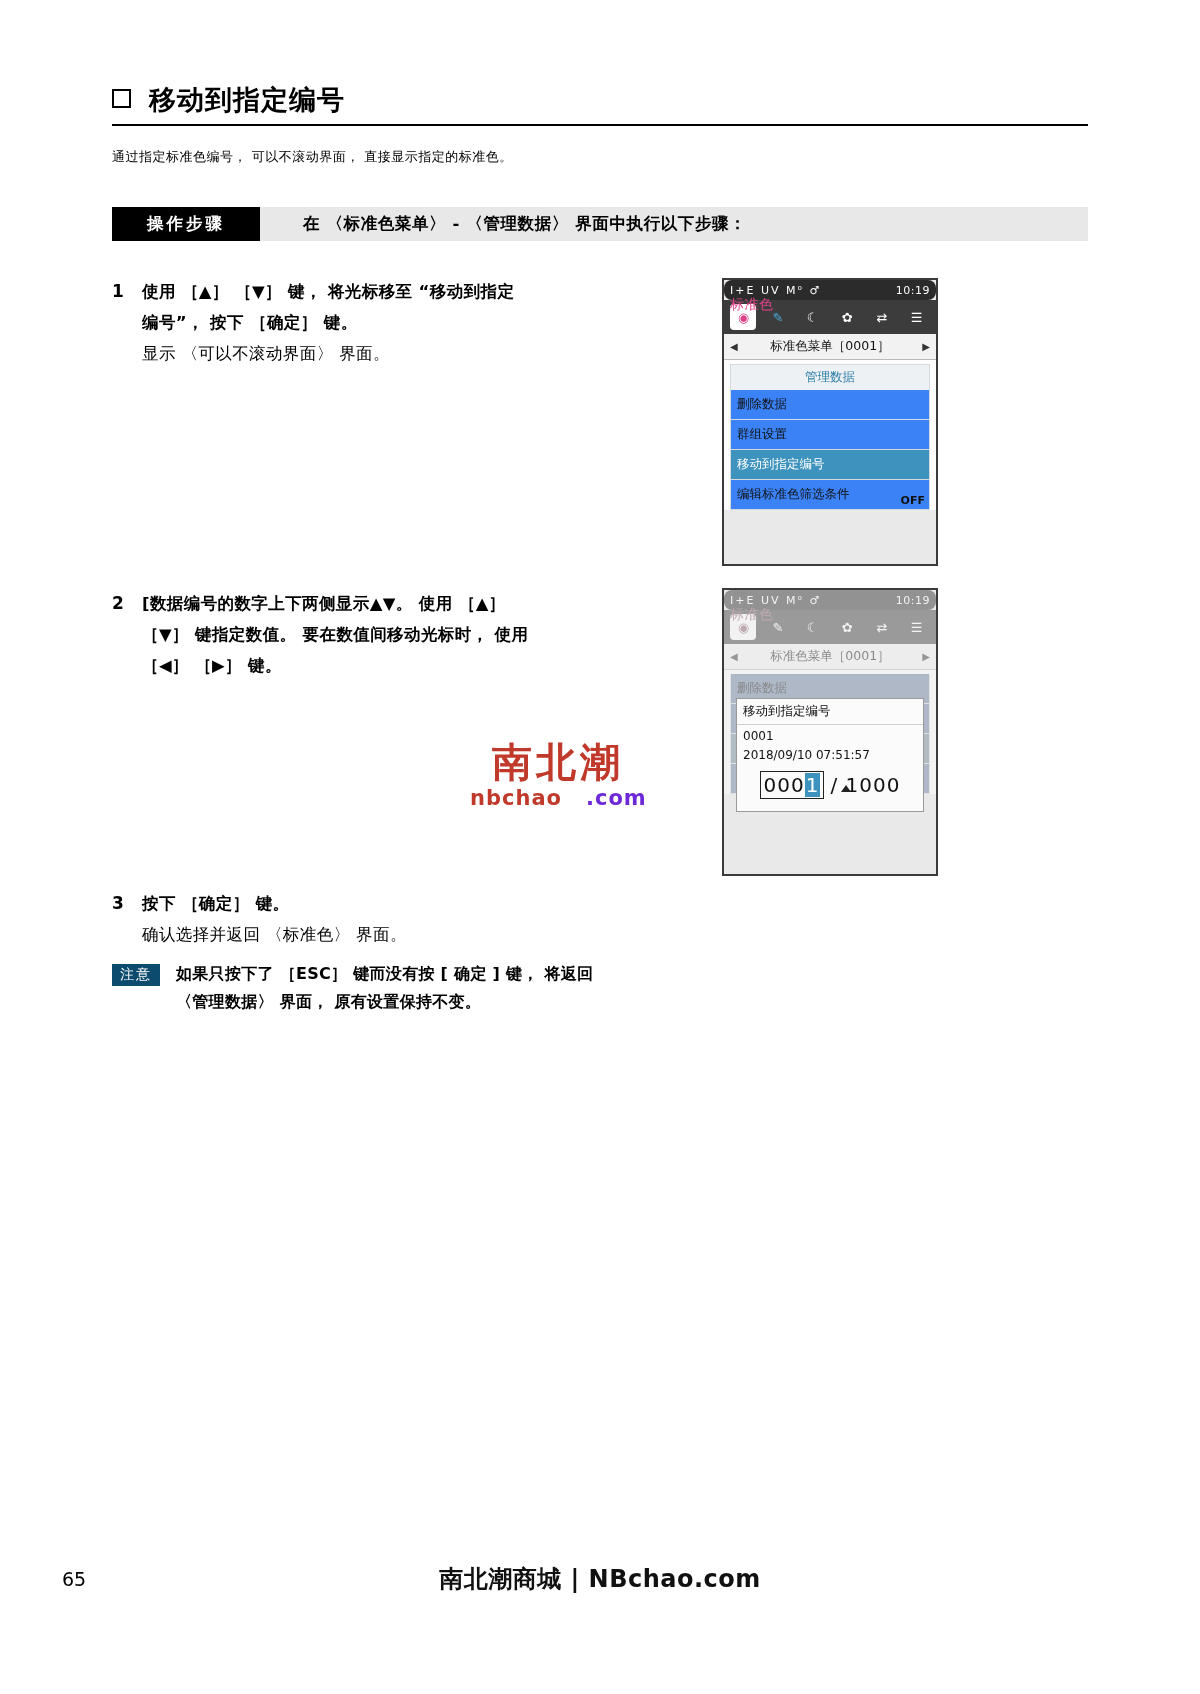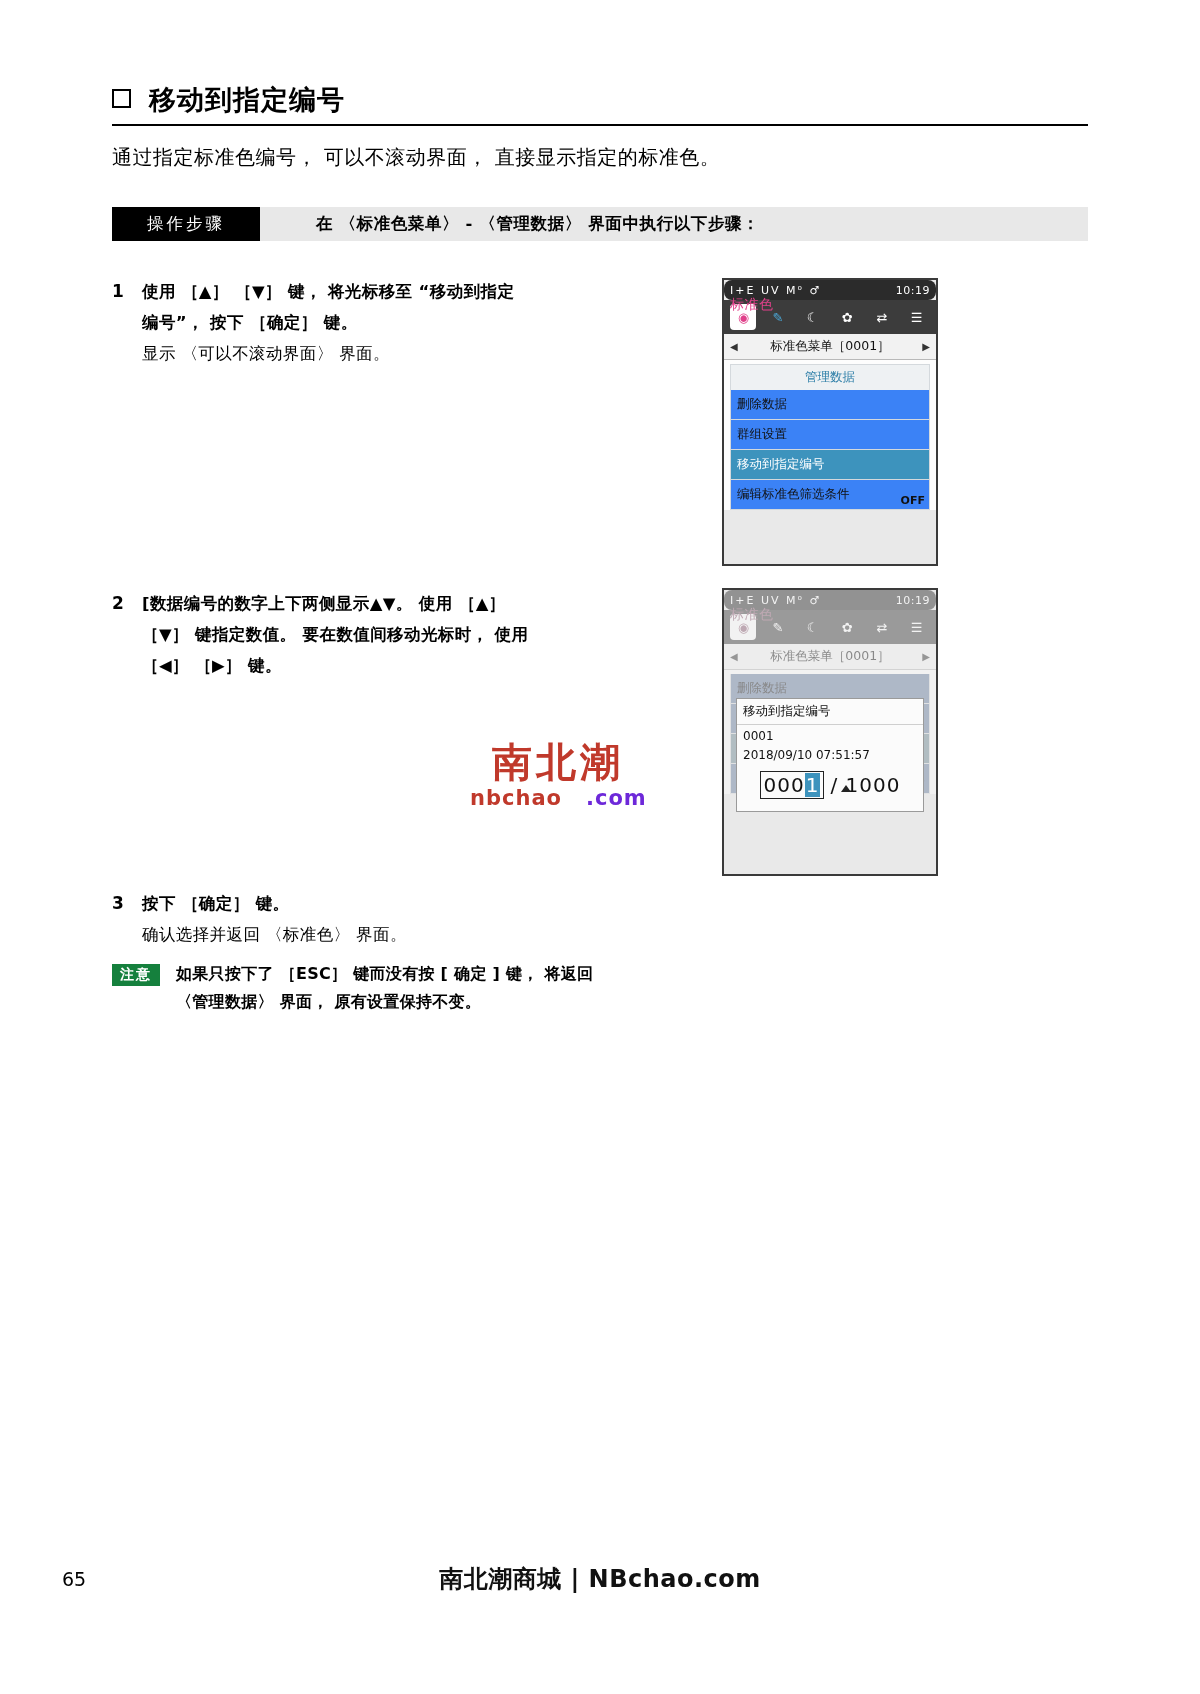--- a/index.html
+++ b/index.html
@@ -50,52 +50,52 @@
     top: 124px;
     width: 976px;
     border-bottom: 2px solid #000;
   }
 
   .intro {
     position: absolute;
     left: 112px;
     top: 144px;
     width: 976px;
-    font-size: 20px;
+    font-size: 13px;
     line-height: 26px;
     letter-spacing: 0.5px;
   }
 
   
   .proc-bar {
     position: absolute;
     left: 112px;
     top: 207px;
     width: 976px;
     height: 34px;
     background: #e8e8e8;
     display: flex;
     align-items: stretch;
   }
   .proc-tag {
     width: 148px;
     background: #000;
     color: #fff;
     font-size: 16.5px;
-    font-weight: normal;
+    font-weight: bold;
     letter-spacing: 3px;
     display: flex;
     align-items: center;
     justify-content: center;
   }
   .proc-text {
     flex: 1;
     display: flex;
     align-items: center;
-    padding-left: 56px;
+    padding-left: 43px;
     font-size: 16.5px;
     font-weight: bold;
     letter-spacing: 0.6px;
   }
 
   
   .step {
     position: absolute;
     left: 112px;
     width: 580px;
@@ -124,24 +124,24 @@
   
   .note {
     position: absolute;
     left: 112px;
     top: 960px;
     width: 600px;
     display: flex;
     align-items: flex-start;
   }
   .note-tag {
-    background: #15803d;
+    background: #0c4a6e;
     color: #fff;
     font-size: 14px;
-    font-weight: bold;
+    font-weight: normal;
     padding: 2px 8px;
     letter-spacing: 2px;
     margin-top: 4px;
     flex: none;
   }
   .note-text {
     margin-left: 16px;
     font-size: 16px;
     line-height: 28px;
     font-weight: bold;

